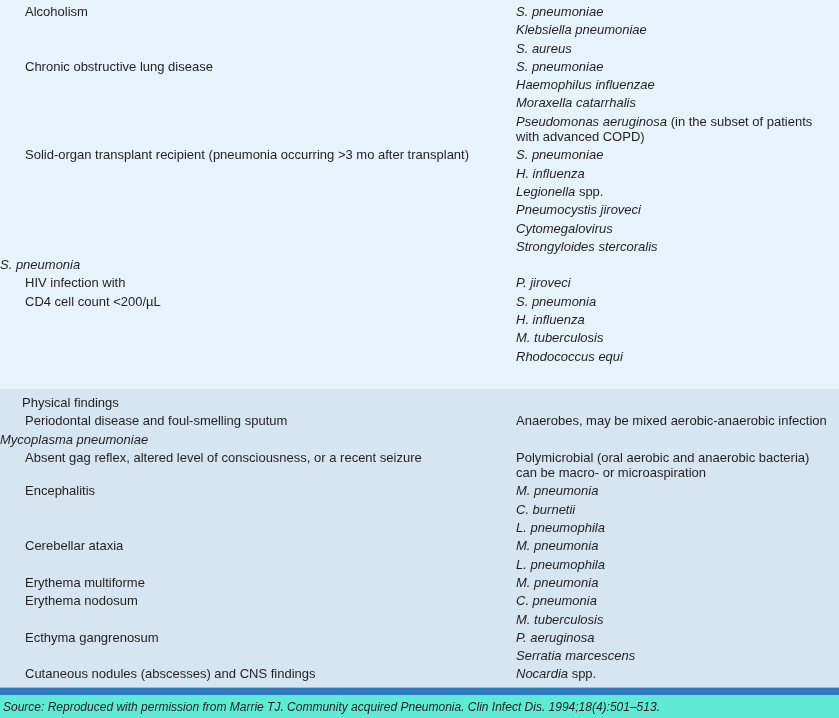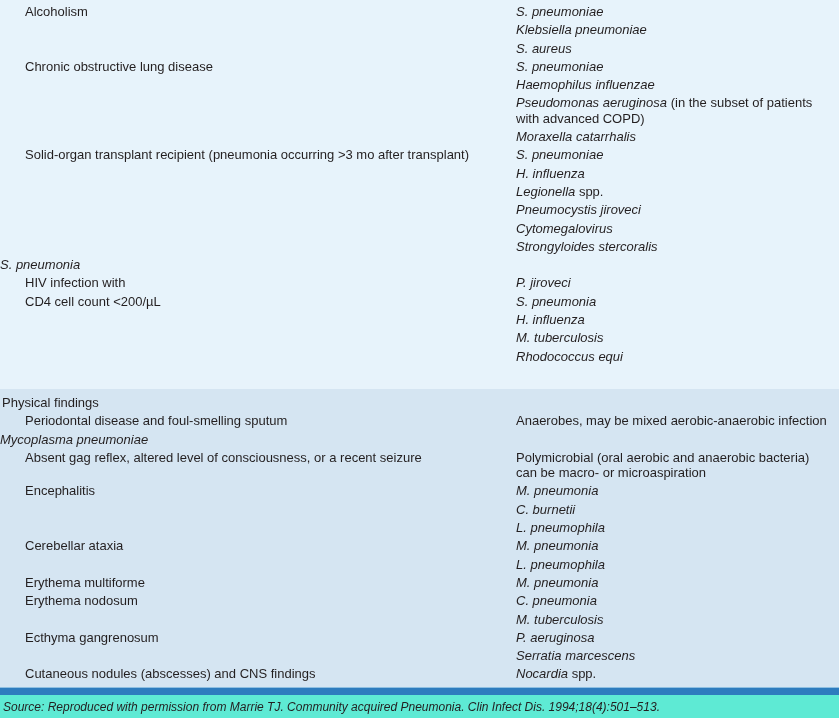--- a/index.html
+++ b/index.html
@@ -10,21 +10,21 @@
     font-family:"Liberation Sans","DejaVu Sans",sans-serif;
     font-size:13px;
     color:var(--txt,#231f20);
     overflow:hidden;
     -webkit-font-smoothing:antialiased;
   }
   .section{box-sizing:border-box;overflow:hidden;}
   .section-1{height:389px;background:var(--bg1,#e7f3fb);padding-top:4px;}
   .section-2{height:298px;background:var(--bg2,#d5e5f2);padding-top:6px;}
   .section-header{
-    padding-left:2px;
+    padding-left:22px;
     line-height:15.3px;
     margin-bottom:3px;
     white-space:nowrap;
   }
   .row{display:flex;align-items:flex-start;}
   .cell{box-sizing:border-box;}
   .cell.left{width:516px;flex:0 0 516px;padding-left:25px;}
   .cell.right{flex:1 1 auto;min-width:0;}
   .cond-line,.org-entry{
     line-height:15.3px;
@@ -64,22 +64,22 @@
           <div class="org-entry"><span class="it">S. aureus</span></div>
         </div>
       </div>
       <div class="row">
         <div class="cell left">
           <div class="cond-line">Chronic obstructive lung disease</div>
         </div>
         <div class="cell right">
           <div class="org-entry"><span class="it">S. pneumoniae</span></div>
           <div class="org-entry"><span class="it">Haemophilus influenzae</span></div>
+          <div class="org-entry"><span class="it">Moraxella catarrhalis</span></div>
           <div class="org-entry"><span class="it">Pseudomonas aeruginosa</span><span class="rg"> (in the subset of patients</span><br><span class="rg">with advanced COPD)</span></div>
-          <div class="org-entry"><span class="it">Moraxella catarrhalis</span></div>
         </div>
       </div>
       <div class="row">
         <div class="cell left">
           <div class="cond-line">Solid-organ transplant recipient (pneumonia occurring &gt;3 mo after transplant)</div>
         </div>
         <div class="cell right">
           <div class="org-entry"><span class="it">S. pneumoniae</span></div>
           <div class="org-entry"><span class="it">H. influenza</span></div>
           <div class="org-entry"><span class="it">Legionella</span><span class="rg"> spp.</span></div>

